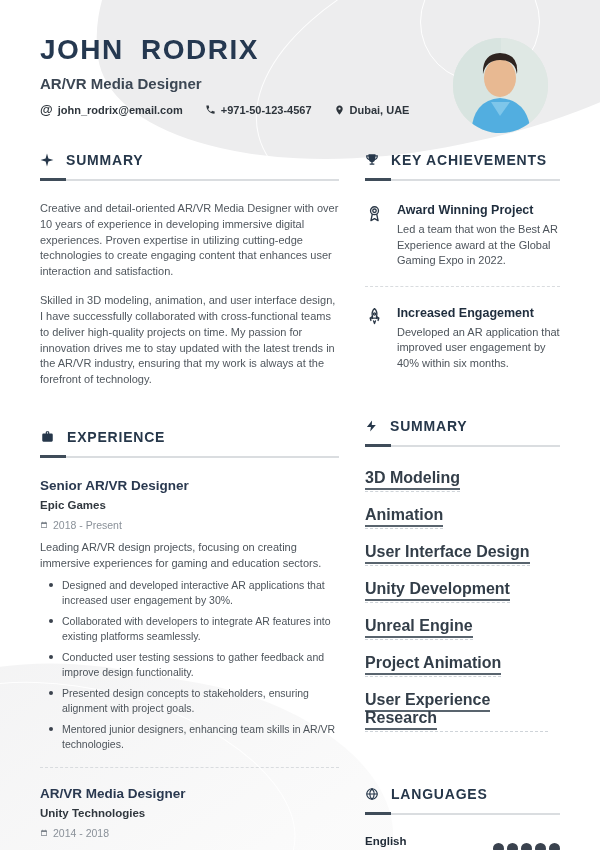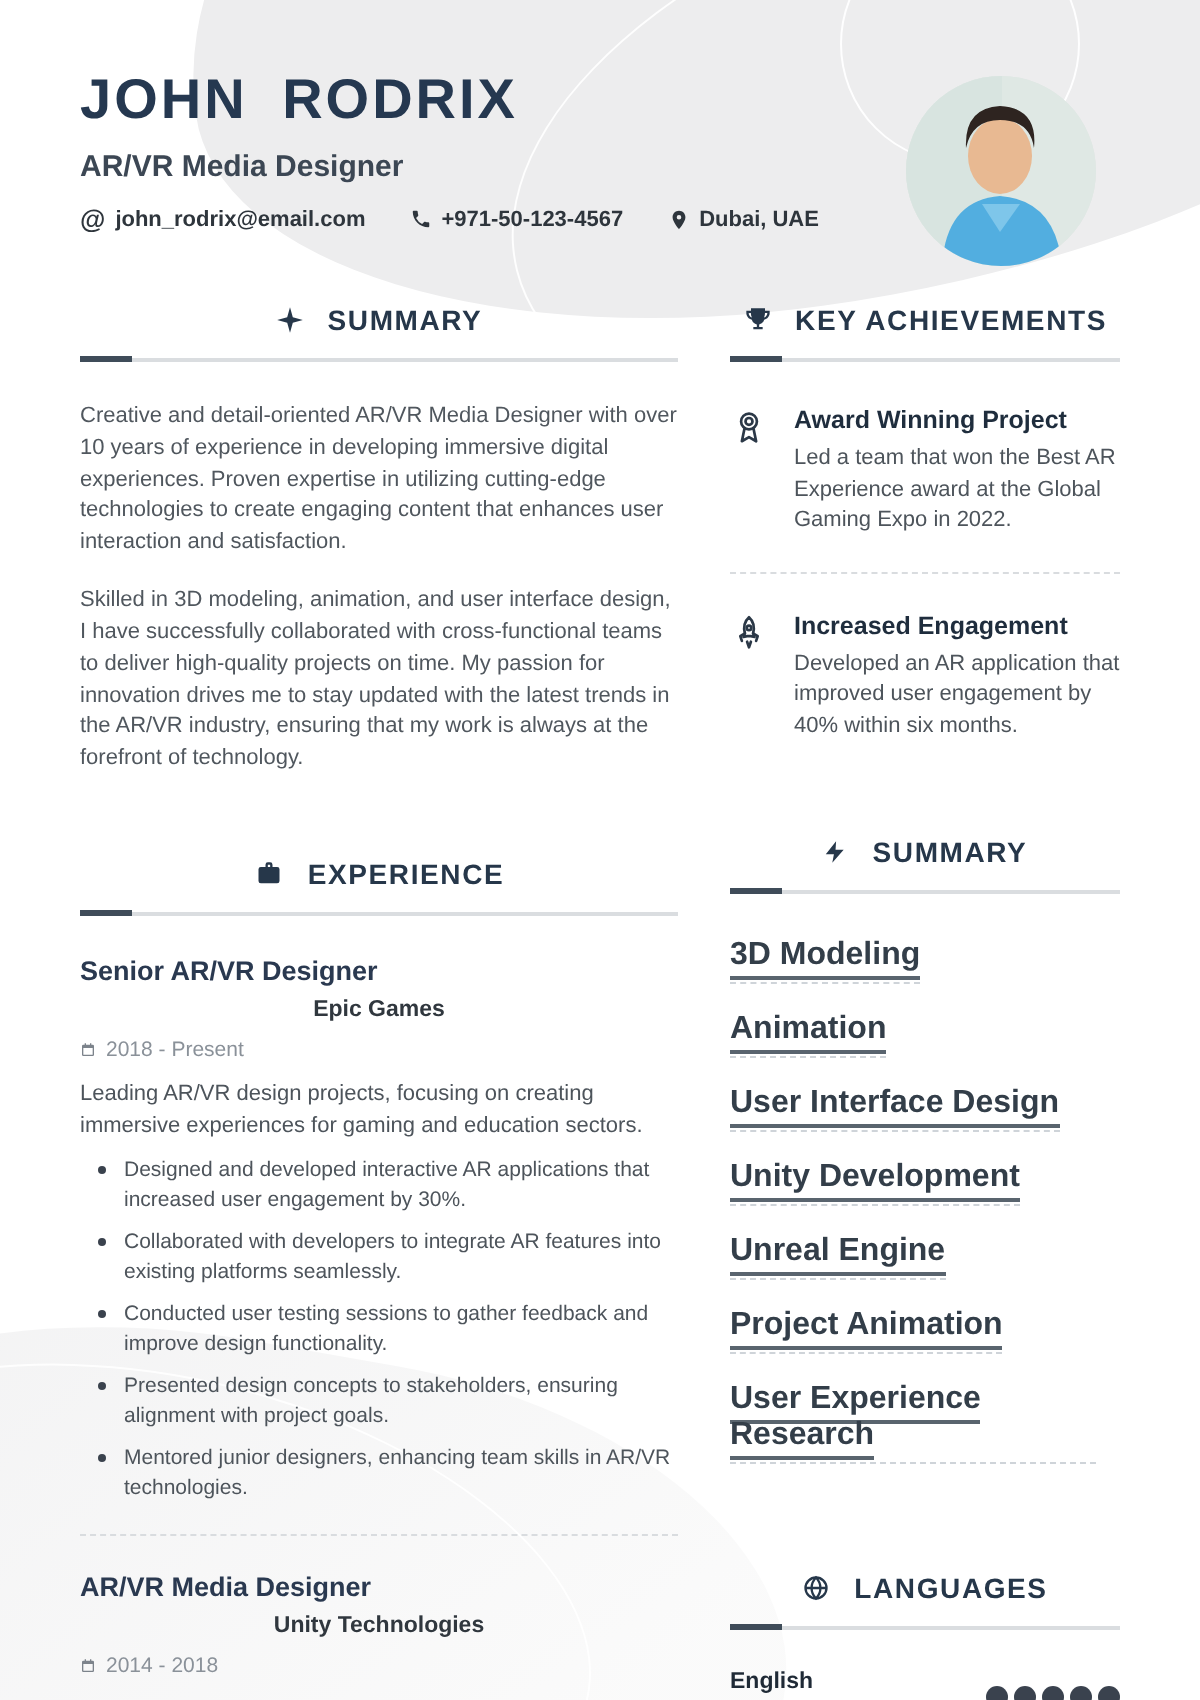--- a/index.html
+++ b/index.html
@@ -32,42 +32,42 @@
   .at-glyph{ font-size:13px; font-weight:700; line-height:1; }
   .avatar{ position:absolute; top:38px; right:52px; width:95px; height:95px; border-radius:50%;
     overflow:hidden; background:#dfe6e2; }
 
   
   .main{ display:flex; gap:26px; padding:0 40px; margin-top:36px; }
   .col-left{ flex:0 0 299px; width:299px; }
   .col-right{ flex:1; min-width:0; }
 
   
-  .sec-head{ display:flex; align-items:center; gap:12px; color:#26374a;justify-content:center; }
+  .sec-head{ display:flex; align-items:center; gap:12px; color:#26374a; }
   .sec-head .sicon{ display:inline-flex; color:#26374a; }
   .sec-title{ font-size:14px; font-weight:700; letter-spacing:.8px; color:#26374a; }
   .sec-rule{ margin-top:11px; border-bottom:2px solid #dadde0; position:relative; height:2px; }
   .sec-rule::before{ content:''; position:absolute; left:0; top:-1px; width:26px; height:3px; background:#3f4c59; }
 
   
   .summary-text{ margin-top:20px; font-size:11px; line-height:1.44; color:#50575e; }
   .summary-text p + p{ margin-top:13px; }
 
   
   .ach-list{ margin-top:22px; }
   .ach-item{ display:flex; gap:12px; }
   .ach-icon{ flex:0 0 20px; color:#2b3847; padding-top:1px; }
   .ach-title{ font-size:12.5px; font-weight:700; color:#1f2d3d; }
   .ach-desc{ margin-top:5px; font-size:11px; line-height:1.42; color:#4d545b; }
   .ach-divider{ border-top:1px dashed #d9dcdf; margin:17px 0 19px 0; }
 
   
   .exp-body{ margin-top:20px; }
   .job-title-line{ font-size:13.5px; font-weight:700; color:#2a3950; }
-  .company{ font-size:11.5px; font-weight:700; color:#30373e; margin-top:6px;text-align:center; }
+  .company{ font-size:11.5px; font-weight:700; color:#30373e; margin-top:6px; }
   .date-row{ display:flex; align-items:center; gap:5px; margin-top:8px; }
   .date-row .dicon{ display:inline-flex; color:#7c838b; }
   .date-text{ font-size:10.5px; color:#8a9199; }
   .job-summary{ margin-top:9px; font-size:11px; line-height:1.42; color:#4d545b; }
   ul.job-bullets{ list-style:none; margin-top:7px; margin-left:9px; }
   ul.job-bullets li{ position:relative; padding-left:13px; margin-bottom:7px;
     font-size:10.5px; line-height:1.38; color:#4d545b; }
   ul.job-bullets li::before{ content:''; position:absolute; left:0; top:5px; width:4px; height:4px;
     border-radius:50%; background:#3a424d; }
   .job-divider{ border-top:1px dashed #d9dcdf; margin:16px 0 18px 0; }

